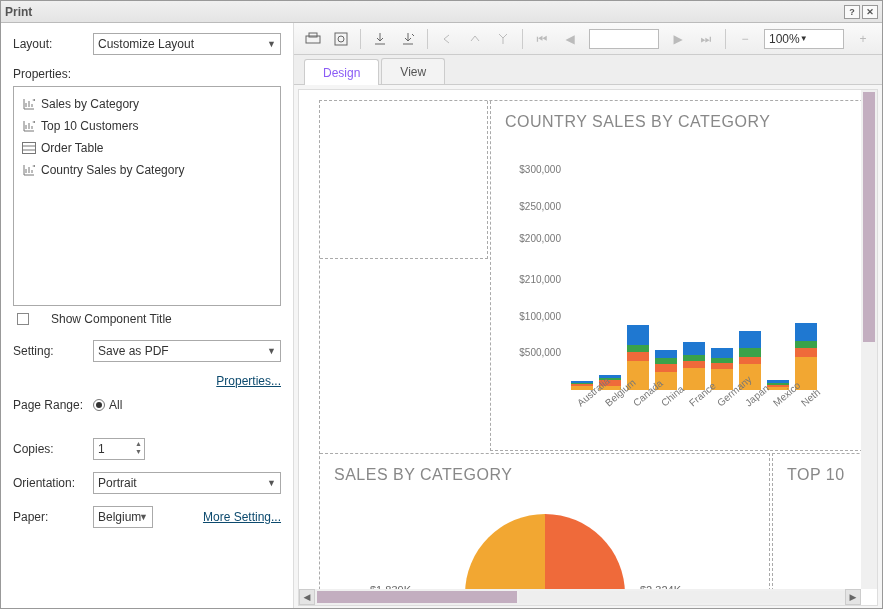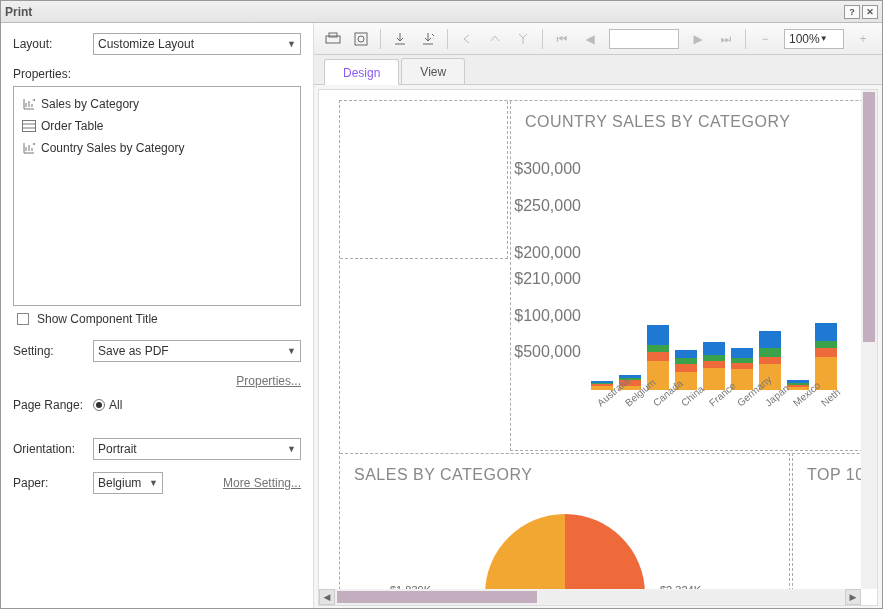--- a/index.html
+++ b/index.html
@@ -67,23 +67,23 @@
     padding: 6px 4px;
     background: #fff;
   }
   .res-item {
     display: flex; align-items: center;
     height: 22px;
     padding: 0 4px;
     gap: 5px;
   }
   .res-icon { width: 14px; height: 14px; display:flex; align-items:center; justify-content:center; }
-  .chk { display:flex; align-items:center; gap:8px; margin-top:6px; padding-left:4px;}
+  .chk { display:flex; align-items:center; gap:22px; margin-top:6px; padding-left:4px;}
   .chk-box { width:12px; height:12px; border:1px solid #888; background:#fff; }
-  .link { color:#737373; text-decoration:underline; cursor:pointer; }
+  .link { color:#0c4a6e; text-decoration:underline; cursor:pointer; }
   .right-align { text-align:right; margin-top:6px; margin-bottom:10px;}
   .small-combo { width:76px; }
   .num-input {
     width:52px; height:22px; border:1px solid #aaa; display:flex; align-items:center; padding:0 4px; position:relative; background:#fff;
   }
   .spinner { position:absolute; right:2px; top:1px; display:flex; flex-direction:column; gap:1px;}
   .spinner span { font-size:7px; line-height:7px; color:#666; }
   .radio { width:12px; height:12px; border:1px solid #777; border-radius:50%; display:inline-flex; align-items:center; justify-content:center; margin-right:4px;}
   .radio .dot{ width:6px; height:6px; background:#333; border-radius:50%;}
   
@@ -145,21 +145,21 @@
   .region { position:absolute; border:1.5px dashed #aaa; }
   .region.tl { left:0; top:0; width:168px; height:158px; border-top:none; border-left:none;}
   .region.tr { left:170px; top:0; right:0; height:350px; border-top:none; border-right:none; background:#fff;}
   .region.bl { left:0; top:352px; width:450px; height:268px; border-left:none; border-bottom:none; background:#fff;}
   .region.br { left:452px; top:352px; right:0; height:268px; border-right:none; border-bottom:none; background:#fff;}
   .chart-title { font-size:16px; color:#888; letter-spacing:0.5px; padding:12px 14px; }
   
   
   .barchart { position:absolute; left:12px; top:48px; right:10px; bottom:10px; }
   .yaxis { position:absolute; left:0; top:20px; bottom:50px; width:60px; }
-  .ytick { position:absolute; right:2px; font-size:16px; color:#777; transform:translateY(-50%); }
+  .ytick { position:absolute; right:2px; font-size:10px; color:#777; transform:translateY(-50%); }
   .plot { position:absolute; left:64px; right:0; top:20px; bottom:50px; }
   .bar { position:absolute; bottom:0; width:22px; }
   .seg { position:absolute; left:0; right:0; }
   .xlab { position:absolute; font-size:10px; color:#777; transform:rotate(-40deg); transform-origin:left top; white-space:nowrap;}
   .xaxis { position:absolute; left:64px; right:0; bottom:10px; height:40px; }
   
   
   .piewrap { position:absolute; left:50px; top:60px; width:350px; height:180px; }
   .pie {
     width:160px; height:160px; border-radius:50%;
@@ -207,20 +207,29 @@
           <span class="res-icon">
             <svg width="14" height="14">
               <path d="M2 12V2M2 12h10M4 10V6M7 10V4M10 10V7" stroke="#777" fill="none"></path>
               <path d="M10 3l3-1v2z" fill="#777"></path>
             </svg>
           </span>
           <span>Sales by Category</span>
         </div>
         <div class="res-item">
           <span class="res-icon">
+            <svg width="14" height="14">
+              <path d="M2 12V2M2 12h10M4 10V6M7 10V4M10 10V7" stroke="#777" fill="none"></path>
+              <path d="M10 3l3-1v2z" fill="#777"></path>
+            </svg>
+          </span>
+          <span>Top 10 Customers</span>
+        </div>
+        <div class="res-item">
+          <span class="res-icon">
             <svg width="14" height="12">
               <rect x="0.5" y="0.5" width="13" height="11" fill="none" stroke="#777"></rect>
               <line x1="0" y1="4" x2="14" y2="4" stroke="#777"></line>
               <line x1="0" y1="8" x2="14" y2="8" stroke="#777"></line>
             </svg>
           </span>
           <span>Order Table</span>
         </div>
         <div class="res-item">
           <span class="res-icon">
@@ -254,20 +263,30 @@
     <div class="row">
       <label class="lbl">Page Range:</label>
       <span class="radio">
           <span class="dot"></span>
         </span>
       <span>All</span>
     </div>
 
     <div style="height:14px"></div>
 
+    <div class="row">
+      <label class="lbl">Copies:</label>
+      <div class="num-input">
+        <span>1</span>
+        <span class="spinner">
+            <span>▲</span>
+            <span>▼</span>
+          </span>
+      </div>
+    </div>
 
     <div class="row">
       <label class="lbl">Orientation:</label>
       <div class="combo small-combo">
         <span>Portrait</span>
         <span class="arrow">▼</span>
       </div>
     </div>
 
     <div class="row">
@@ -324,21 +343,21 @@
           </svg>
         </div>
       <div class="tbtn sep"></div>
       <div class="tbtn dis">⏮</div>
       <div class="tbtn dis">◀</div>
       <div class="zoom-box"></div>
       <div class="tbtn dis">▶</div>
       <div class="tbtn dis">⏭</div>
       <div class="tbtn sep"></div>
       <div class="tbtn dis">−</div>
-      <div class="zoom-box" style="width:60px;">
+      <div class="zoom-box" style="width:80px;">
         <span>100%</span>
         <span class="arrow" style="font-size:8px;">▼</span>
       </div>
       <div class="tbtn dis">+</div>
     </div>
 
     <div class="tabs">
       <div class="tab active">
           <span>Design</span>
         </div>
@@ -350,21 +369,21 @@
     <div class="designpane">
       <div class="page">
         <div class="region tl"></div>
 
         <div class="region tr">
           <div class="chart-title">COUNTRY SALES BY CATEGORY</div>
           <div class="barchart" id="barchart">
             <div class="yaxis" id="yaxis">
                 <span class="ytick" style="top: 0px;">$300,000</span>
                 <span class="ytick" style="top: 36.6667px;">$250,000</span>
-                <span class="ytick" style="top: 84px; text-align: center;">$200,000</span>
+                <span class="ytick" style="top: 69px; text-align: center;">$200,000</span>
                 <span class="ytick" style="top: 110px;">$210,000</span>
                 <span class="ytick" style="top: 146.667px;">$100,000</span>
                 <span class="ytick" style="top: 183.333px;">$500,000</span>
               </div>
             <div class="plot" id="plot">
                 <div class="bar" style="left: 4px;">
                   <div class="seg" style="bottom: 0px; height: 3.66667px; background: rgb(242, 167, 50);"></div>
                   <div class="seg" style="bottom: 3.66667px; height: 2.2px; background: rgb(239, 106, 58);"></div>
                   <div class="seg" style="bottom: 5.86667px; height: 1.46667px; background: rgb(58, 162, 74);"></div>
                   <div class="seg" style="bottom: 7.33333px; height: 1.46667px; background: rgb(31, 120, 209);"></div>

